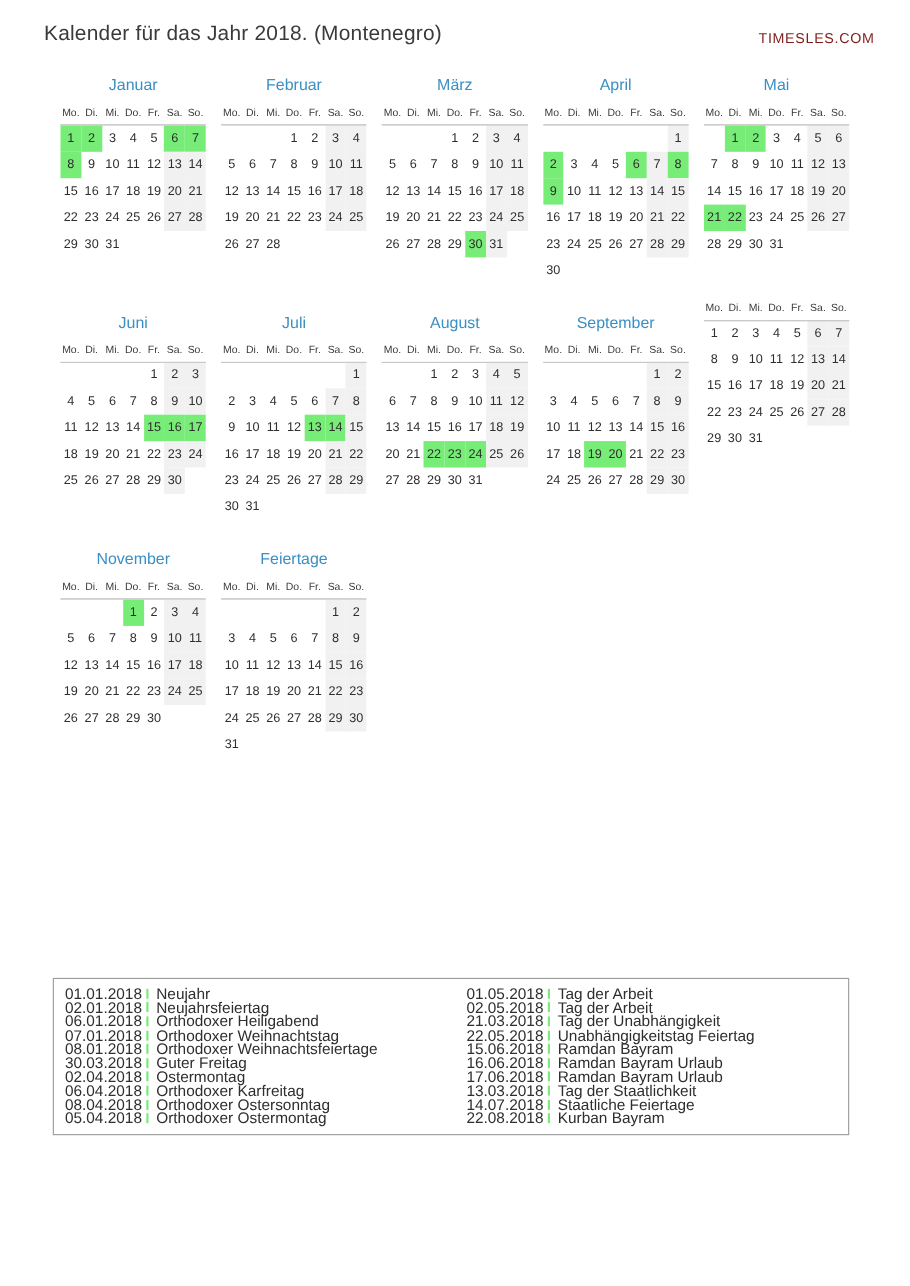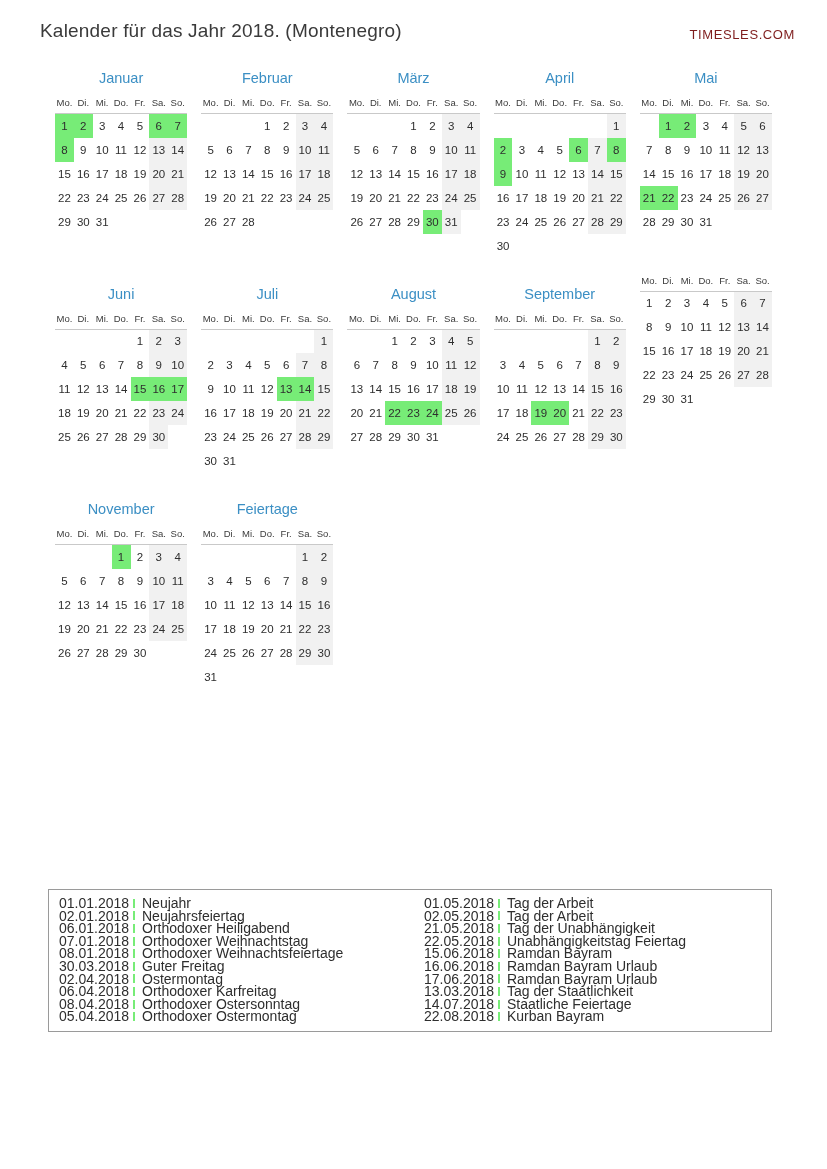--- a/index.html
+++ b/index.html
@@ -963,21 +963,21 @@
             <span class="legend-date">01.05.2018</span>
             <span class="legend-bar"></span>
             <span class="legend-label">Tag der Arbeit</span>
           </div>
           <div class="legend-row">
             <span class="legend-date">02.05.2018</span>
             <span class="legend-bar"></span>
             <span class="legend-label">Tag der Arbeit</span>
           </div>
           <div class="legend-row">
-            <span class="legend-date">21.05.2018</span>
+            <span class="legend-date">21.03.2018</span>
             <span class="legend-bar"></span>
             <span class="legend-label">Tag der Unabhängigkeit</span>
           </div>
           <div class="legend-row">
             <span class="legend-date">22.05.2018</span>
             <span class="legend-bar"></span>
             <span class="legend-label">Unabhängigkeitstag Feiertag</span>
           </div>
           <div class="legend-row">
             <span class="legend-date">15.06.2018</span>

